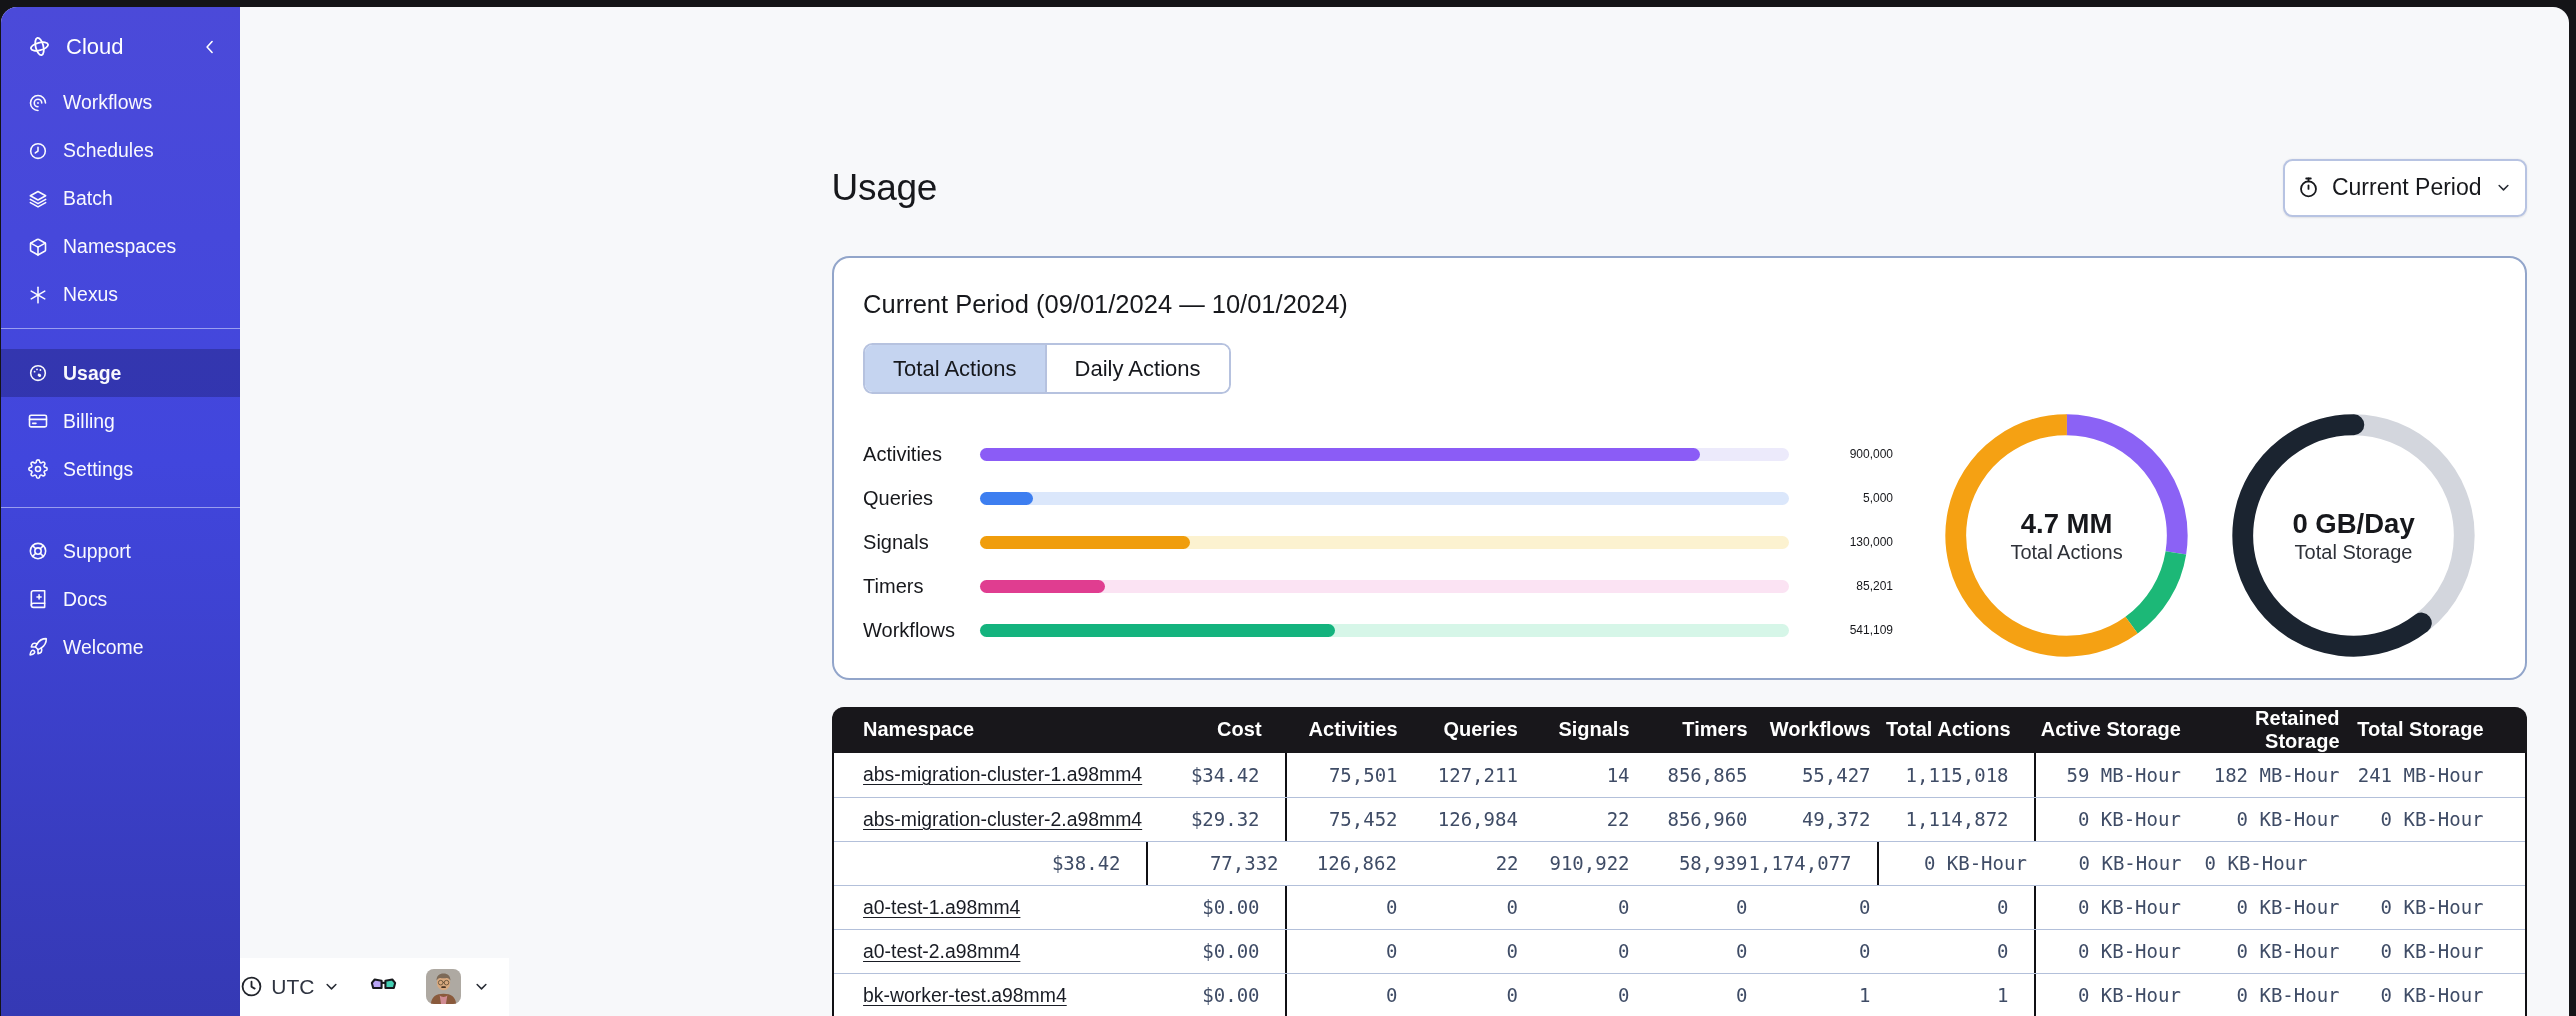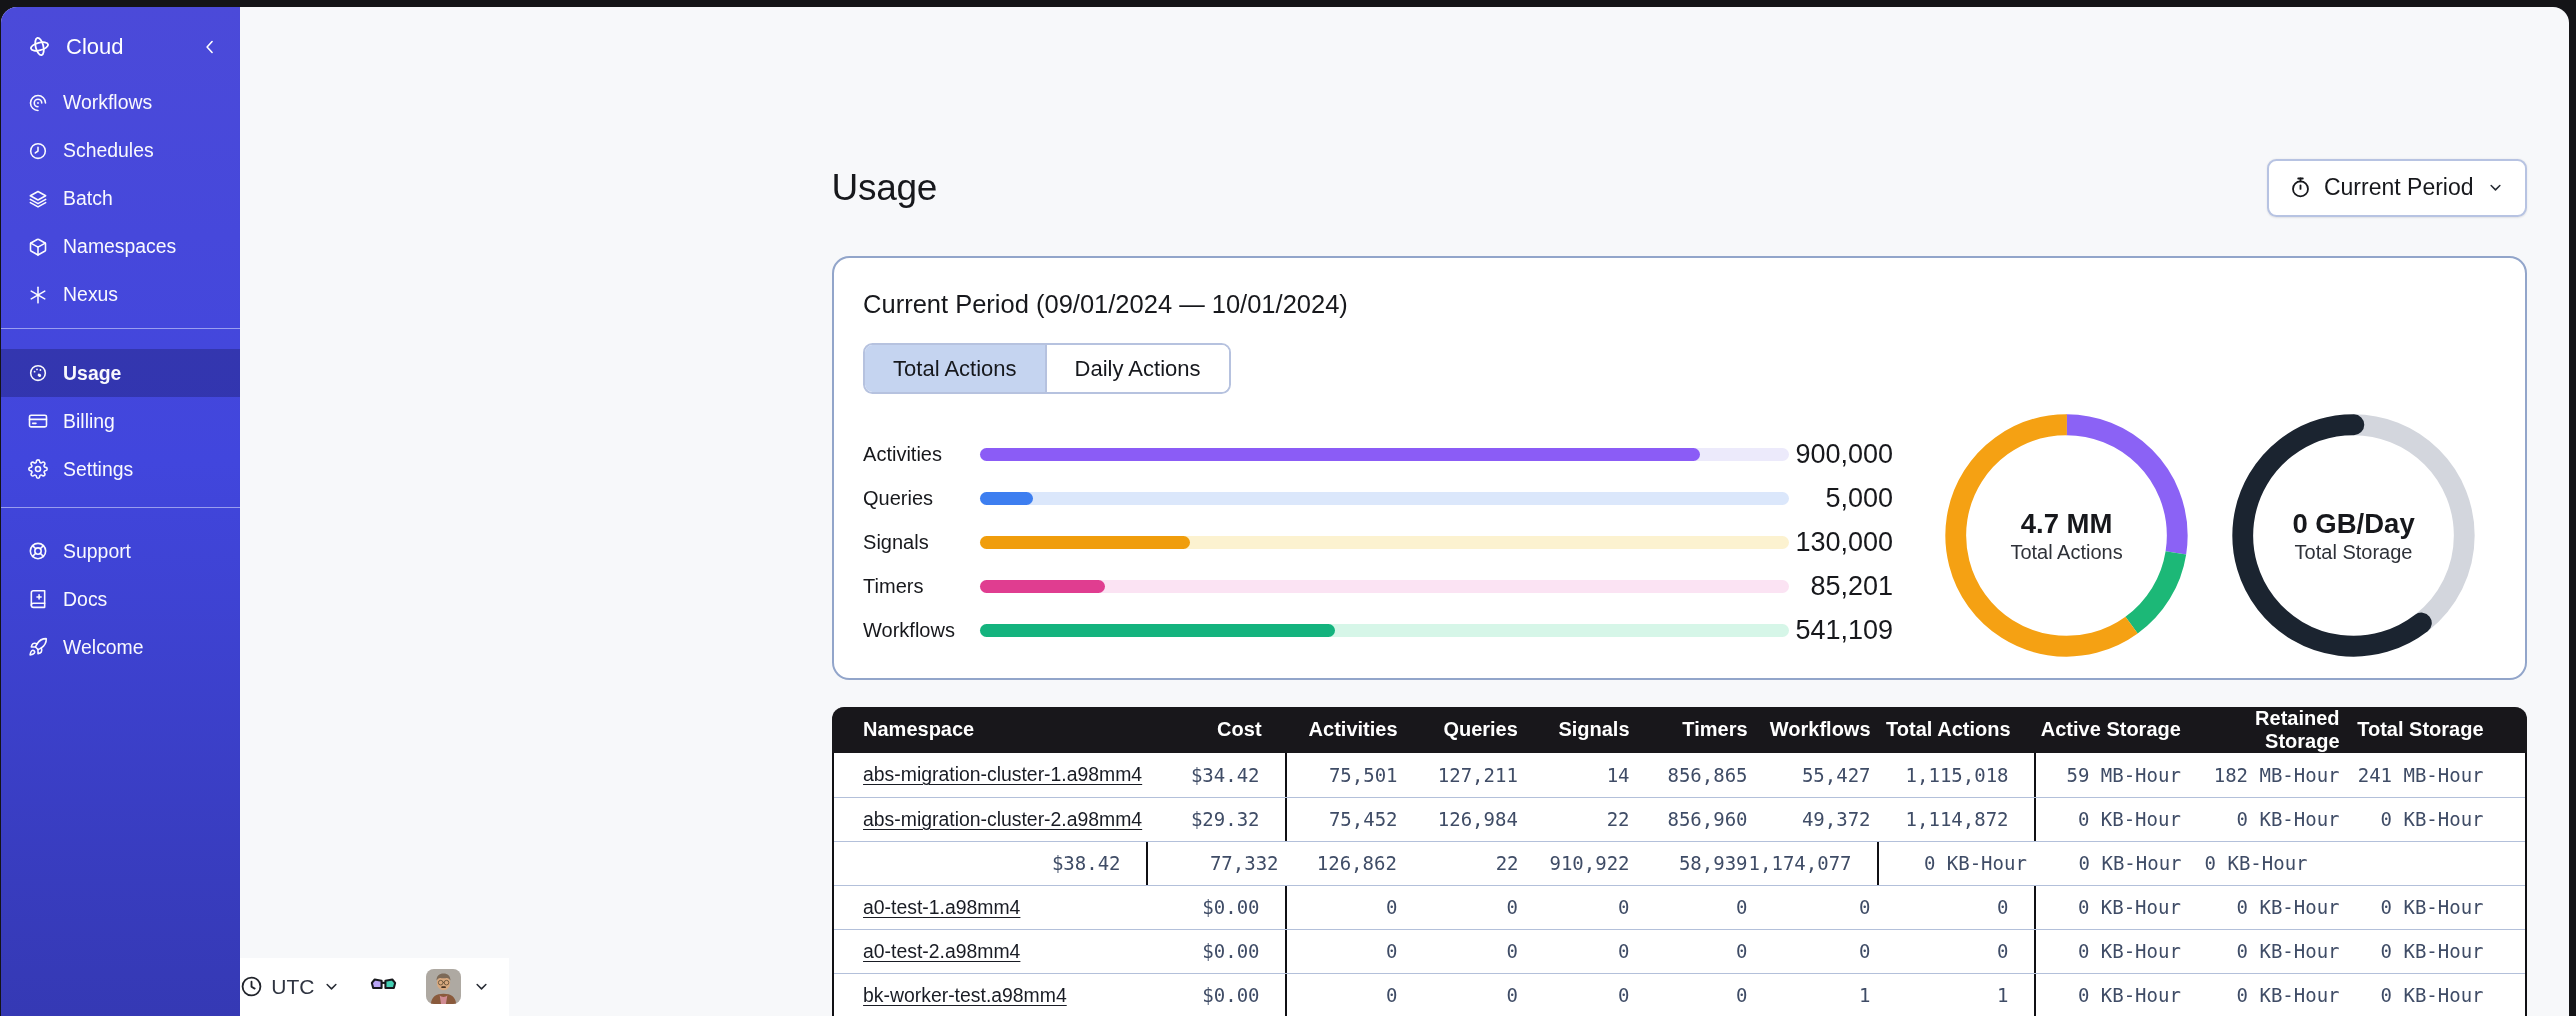--- a/index.html
+++ b/index.html
@@ -29,41 +29,41 @@
   .tz-selector{display:flex;align-items:center;gap:8px;cursor:pointer;}
   .tz-label{font-size:21px;font-weight:500;color:#2f3441;}
   .avatar-group{display:flex;align-items:center;gap:10.7px;}
   .avatar{width:35px;height:35px;border-radius:8px;overflow:hidden;flex:none;}
   .content{flex:1;overflow:hidden;padding-top:87px;}
   .container{width:1695px;margin-left:323px;}
 
   .title-row{display:flex;justify-content:space-between;align-items:center;height:58px;}
   h1.page-title{margin:0;font-size:37px;font-weight:500;color:#17181c;letter-spacing:-0.3px;}
   .period-btn{height:58px;border:2px solid #b7c3e2;border-radius:9.4px;background:#fff;
-    padding:0 20px;display:flex;align-items:center;gap:12px;font-size:23px;color:#17181c;
+    padding:0 12px;display:flex;align-items:center;gap:12px;font-size:23px;color:#17181c;
     font-family:"Liberation Sans",sans-serif;cursor:pointer;box-shadow:0 0.7px 2px rgba(16,24,40,.10);}
 
   
   .card{margin-top:39px;height:424px;background:#fff;border:2px solid #92a5ca;
     border-radius:17.4px;padding:32px 29.5px 0;}
   .card-title{margin:0;font-size:25.5px;font-weight:500;color:#17181c;line-height:29.5px;}
   .tabs{margin-top:24px;display:inline-flex;border:2px solid #b6c2df;border-radius:9.4px;
     overflow:hidden;height:51px;}
   .tab{padding:0 28px;display:flex;align-items:center;font-size:22px;font-weight:500;
     color:#16181d;background:#fff;cursor:pointer;border:none;font-family:"Liberation Sans",sans-serif;}
   .tab.selected{background:#c5d4f0;}
   .tab + .tab{border-left:2px solid #b6c2df;}
 
   .chart-row{margin-top:19px;height:245px;display:flex;align-items:center;}
   .bars{width:1030px;flex:none;margin-top:13.4px;}
   .bar-row{height:44px;display:flex;align-items:center;}
   .bar-label{width:117px;font-size:20px;color:#17181c;}
   .bar-track{width:809px;height:13.4px;border-radius:6.7px;position:relative;flex:none;}
   .bar-fill{position:absolute;left:0;top:0;height:13.4px;border-radius:6.7px;}
-  .bar-value{width:105px;text-align:right;font-size:27px;color:#17181c;}
+  .bar-value{width:105px;text-align:right;font-size:12px;color:#17181c;}
   .donut{position:relative;width:243px;height:243px;flex:none;}
   .donut.first{margin-left:52px;}
   .donut.second{margin-left:44px;}
   .donut-center{position:absolute;inset:0;display:flex;flex-direction:column;
     align-items:center;justify-content:center;gap:1px;}
   .donut-title{font-size:27.5px;font-weight:600;color:#17181c;}
   .donut-sub{font-size:20px;color:#2e3138;}
 
   
   .usage-table{margin-top:27px;width:1695px;}

